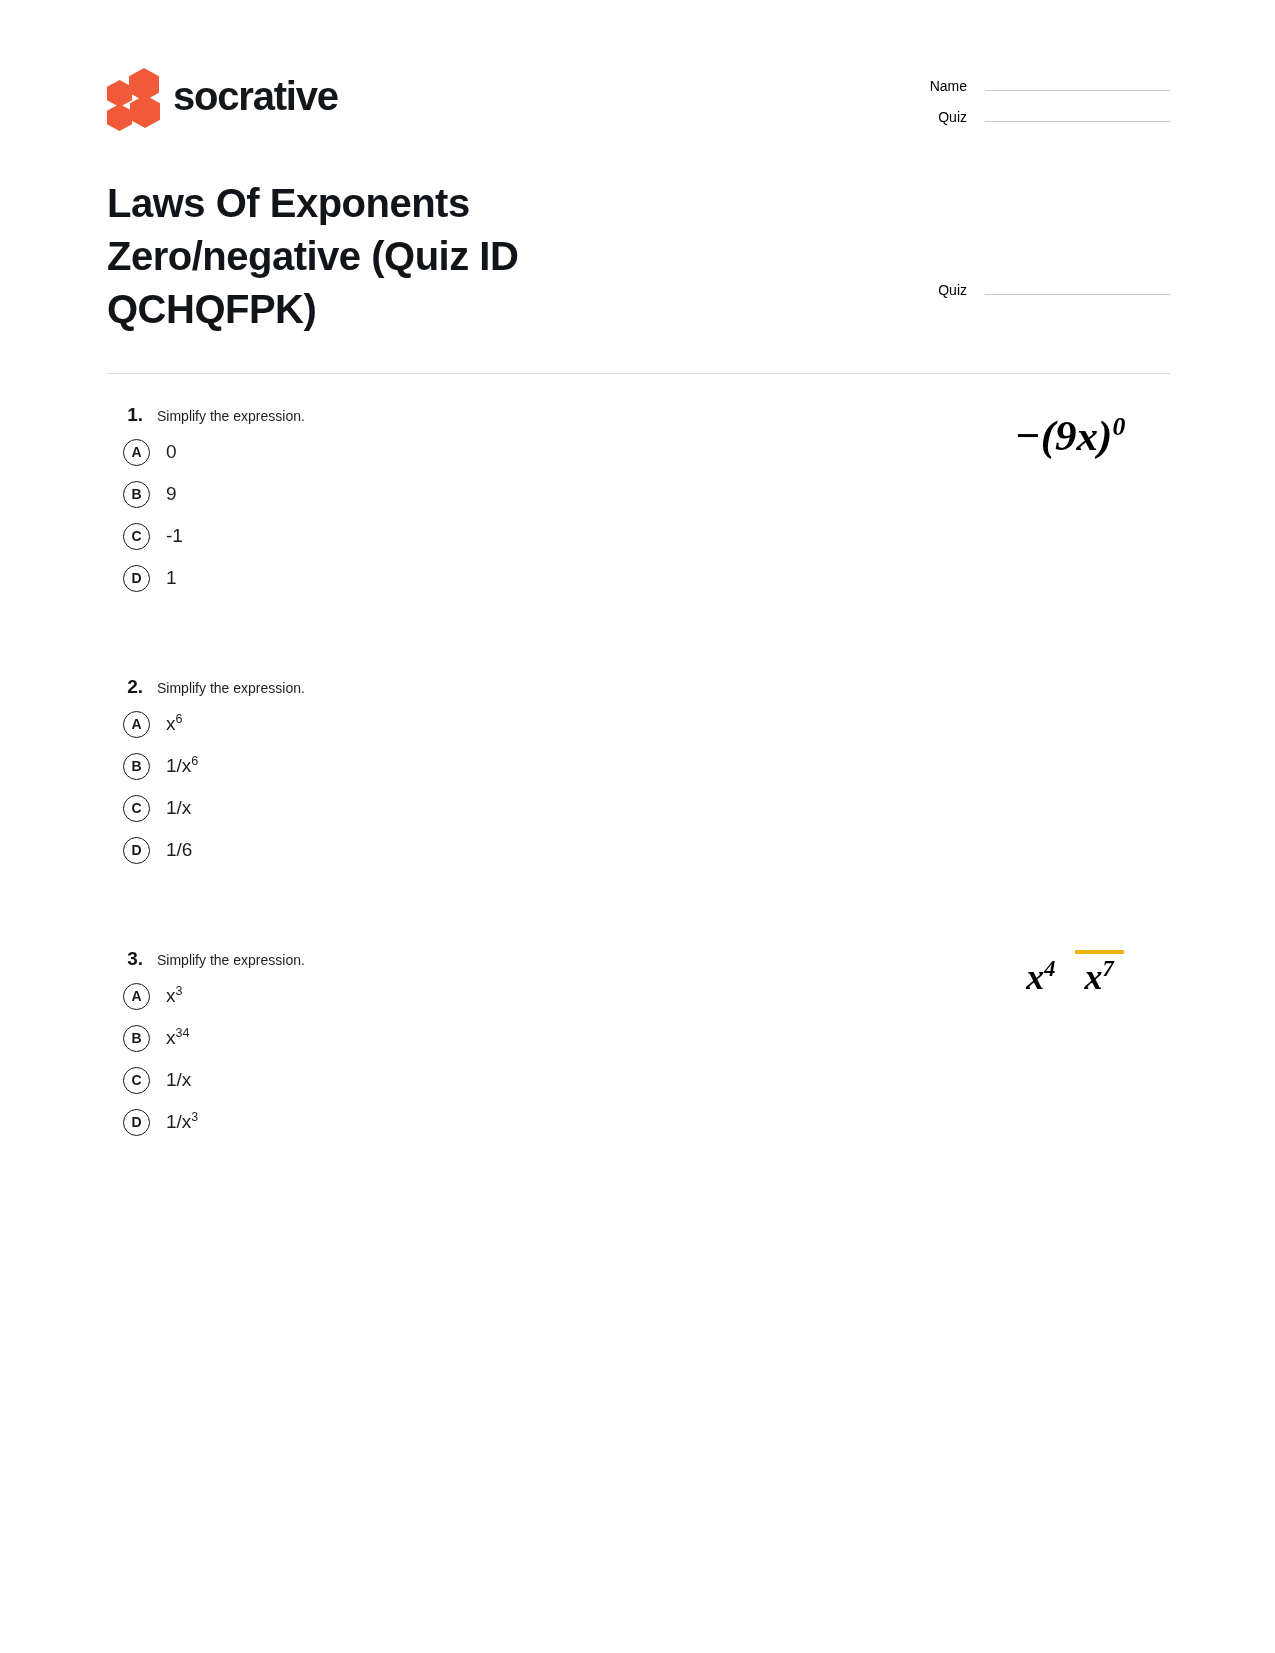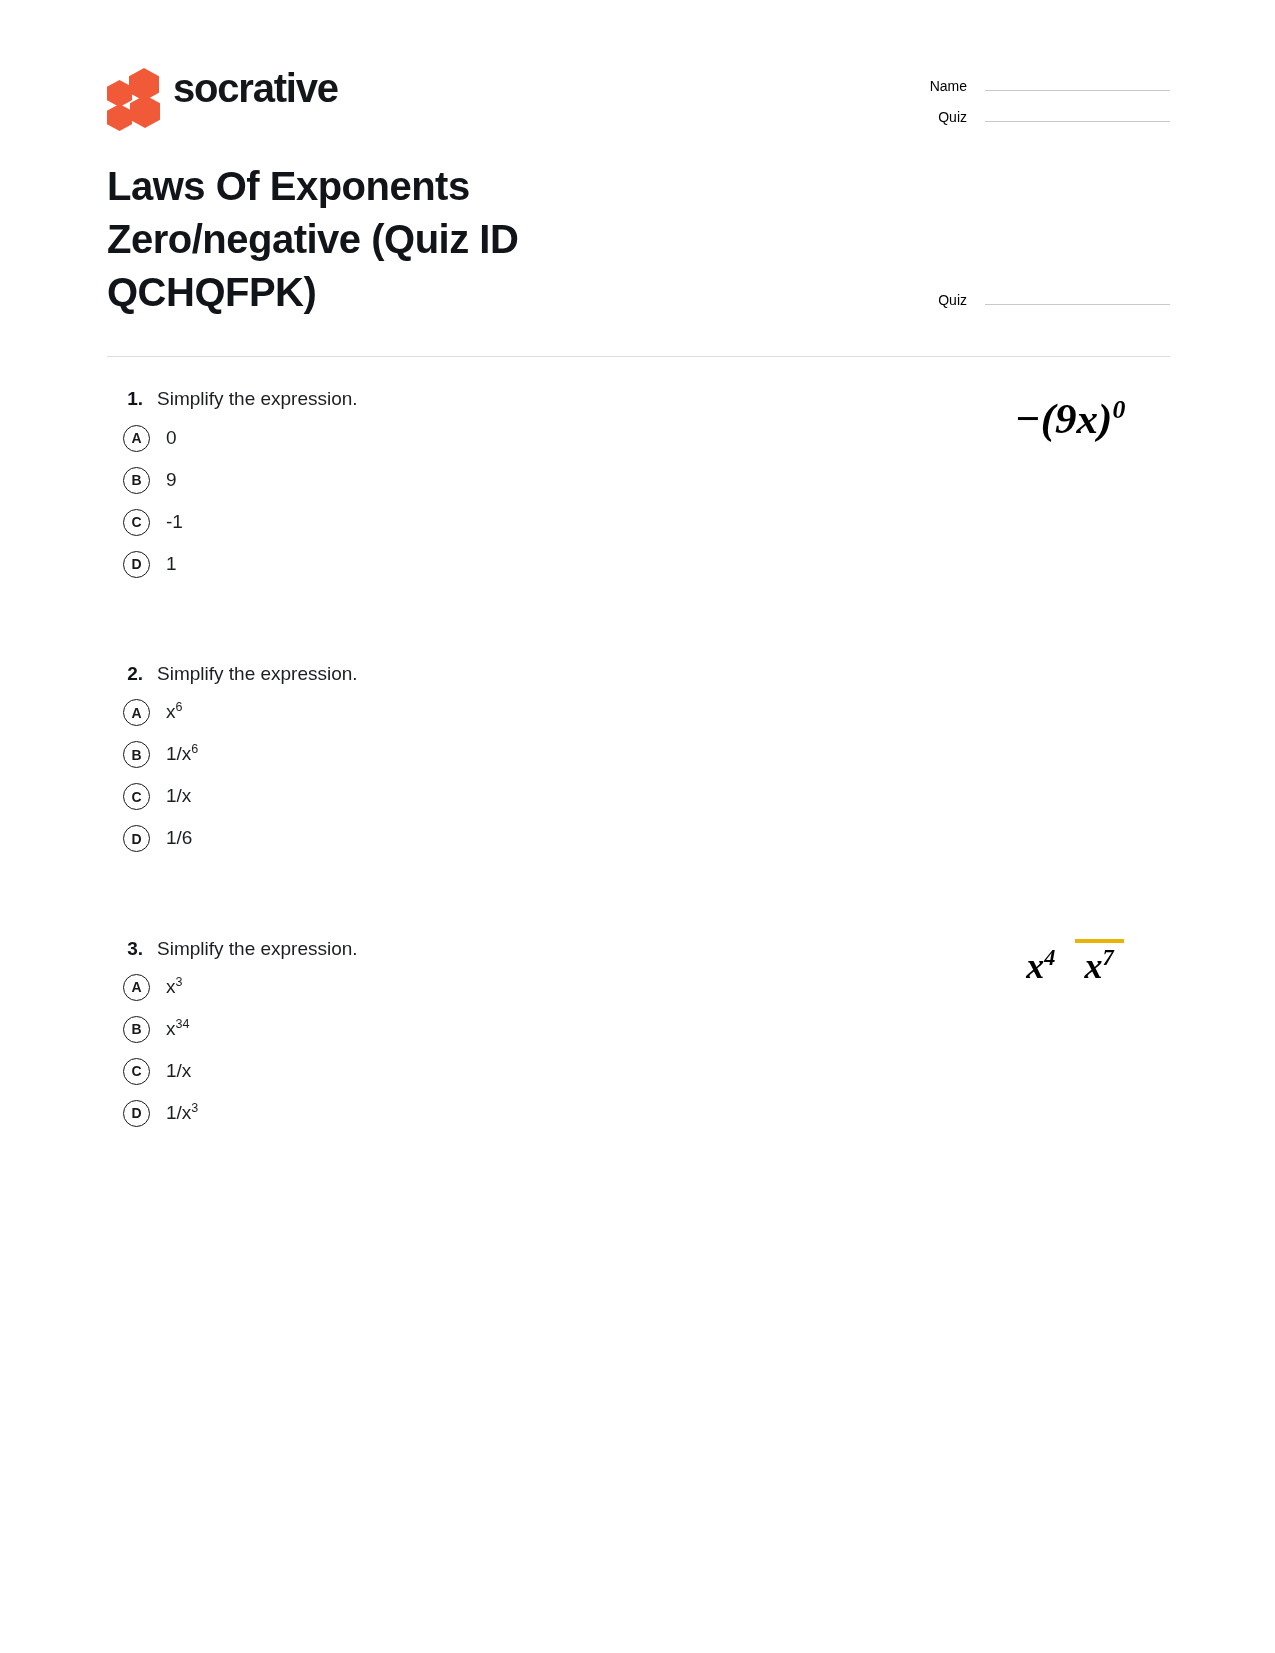--- a/index.html
+++ b/index.html
@@ -27,20 +27,21 @@
   
   .header {
     display: flex;
     align-items: flex-start;
     justify-content: space-between;
     padding: 55px 105px 0 107px;
   }
 
   .brand {
     display: flex;
+    align-items: center;
     gap: 14px;
     margin-top: 13px;
   }
 
   .logo-mark {
     width: 52px;
     height: 56px;
     position: relative;
     flex: none;
   }
@@ -92,23 +93,23 @@
     width: 185px;
     border-bottom: 1px solid #c9c9c9;
     margin-left: 18px;
     height: 18px;
   }
 
   
   .title-area {
     display: flex;
     justify-content: space-between;
-    align-items: flex-end;
+    align-items: center;
     padding: 0 105px 0 107px;
-    margin-top: 25px;
+    margin-top: 42px;
   }
   .quiz-title {
     font-size: 40px;
     font-weight: 700;
     line-height: 1.32;
     letter-spacing: -0.5px;
     color: #111418;
     max-width: 560px;
   }
   .score-block {
@@ -142,21 +143,21 @@
   .q-num {
     font-size: 19px;
     font-weight: 700;
     width: 36px;
     text-align: right;
     margin-right: 14px;
     color: #111418;
     flex: none;
   }
   .q-text {
-    font-size: 19px;
+    font-size: 14px;
     color: #1c1f22;
     line-height: 1.3;
   }
 
   .choices { margin-top: 4px; }
   .choice {
     display: flex;
     align-items: center;
     margin-bottom: 10px;
     height: 32px;

